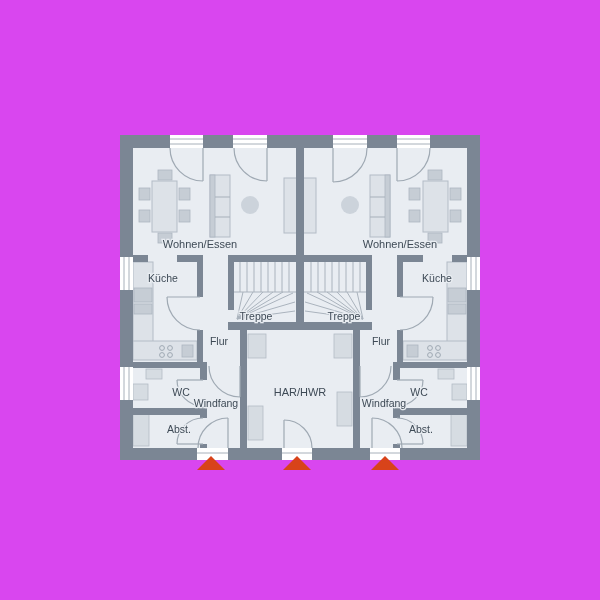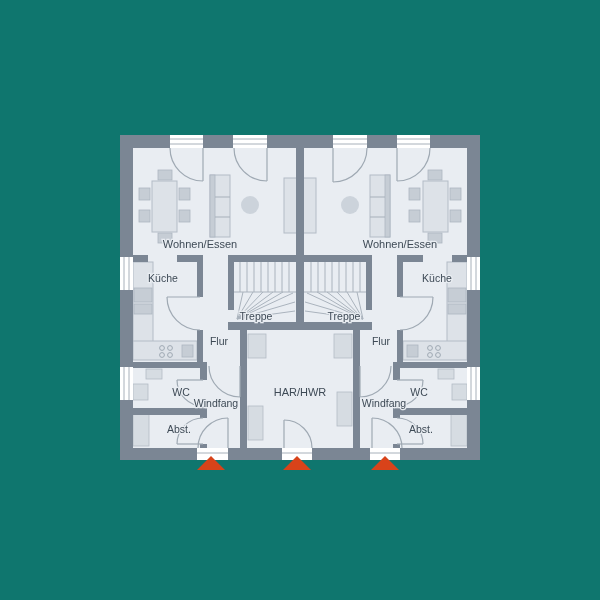--- a/index.html
+++ b/index.html
@@ -1,16 +1,16 @@
 <!DOCTYPE html>
 <html><head>
 <meta charset="utf-8">
 <style>
   html,body{margin:0;padding:0;background:#ffffff;}
-  .page{position:relative;width:600px;height:600px;background:#0f766e;overflow:hidden;
+  .page{position:relative;width:600px;height:600px;background:#d946ef;overflow:hidden;
         font-family:"Liberation Sans", sans-serif;}
   svg{display:block;}
   text{font-family:"Liberation Sans", sans-serif;fill:#3e4a56;}
   .room-label{font-size:10.5px;paint-order:stroke;stroke:#e9edf2;stroke-width:2.5px;}
   .room-label-big{font-size:11px;paint-order:stroke;stroke:#e9edf2;stroke-width:2.5px;}
   .wall{fill:#7b8694;}
   .floor{fill:#e9edf2;}
   .furn{fill:#dde2e8;stroke:#b3bcc6;stroke-width:1;}
   .furn-dark{fill:#c6cdd5;stroke:#adb6c0;stroke-width:0.8;}
   .fixture{fill:#d6dce2;stroke:#b3bcc6;stroke-width:0.8;}

